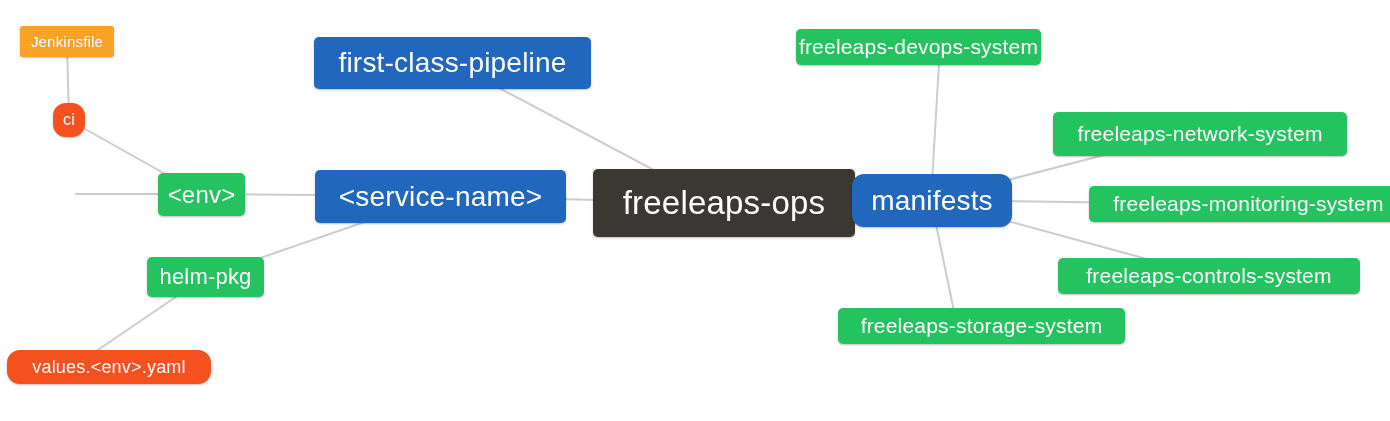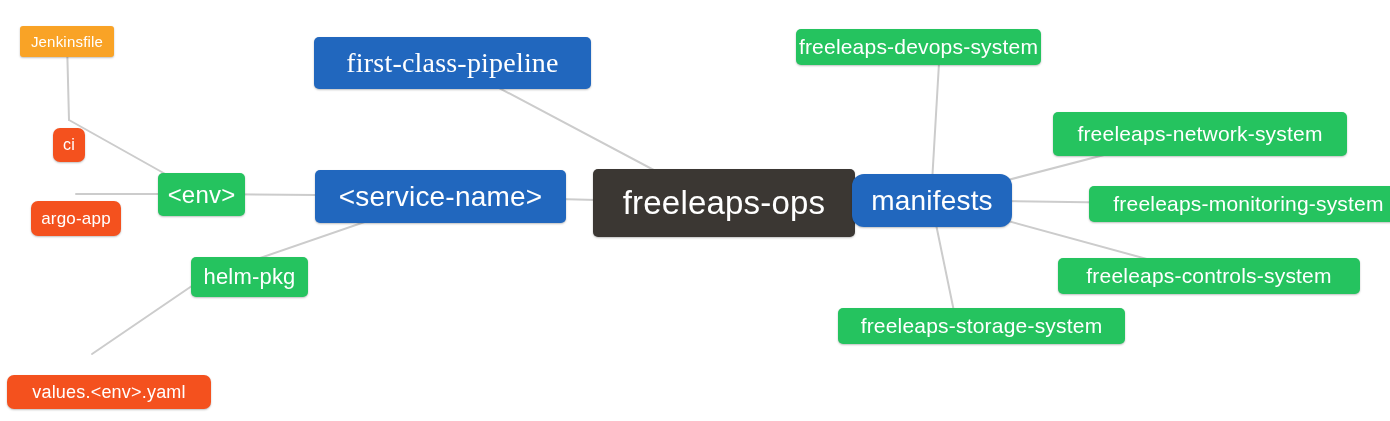--- a/index.html
+++ b/index.html
@@ -38,21 +38,21 @@
     white-space: nowrap;
     border-radius: 5px;
     box-shadow: 0 1px 2px rgba(0,0,0,0.25);
     box-sizing: border-box;
     cursor: default;
     letter-spacing: 0.2px;
   }
   .node-root   { background: #3B3733; margin-left: 8px; }
   .node-blue   { background: #2167BE; }
   .node-green  { background: #25C35F; }
-  .node-red    { background: #F4511E; border-radius: 7px; margin-top: 25px; }
+  .node-red    { background: #F4511E; border-radius: 13px; }
   .node-orange { background: #F9A326; border-radius: 3px; }
 </style>
 </head>
 <body>
 
 <div class="canvas">
 
   <svg class="edges" viewBox="0 0 1390 421">
     <line x1="716" y1="203" x2="452" y2="63"></line>
     <line x1="716" y1="203" x2="440" y2="196"></line>
@@ -67,29 +67,28 @@
     <line x1="931" y1="200" x2="1200" y2="130"></line>
     <line x1="931" y1="200" x2="1210" y2="204"></line>
     <line x1="931" y1="200" x2="1209" y2="276"></line>
     <line x1="931" y1="200" x2="957" y2="326"></line>
   </svg>
 
   <div class="node node-orange" style="left:20px; top:26px; width:94px; height:31px; font-size:15px;">Jenkinsfile</div>
 
   <div class="node node-red" style="left:53px; top:103px; width:32px; height:34px; font-size:16px;">ci</div>
 
-  <div class="node node-red" style="left:31px; top:176px; width:90px; height:35px; font-size:17px;">argo-app</div>
 
   <div class="node node-green" style="left:158px; top:173px; width:87px; height:43px; font-size:24px;">&lt;env&gt;</div>
 
-  <div class="node node-green" style="left:147px; top:257px; width:117px; height:40px; font-size:22px;margin-left:44px;">helm-pkg</div>
+  <div class="node node-green" style="left:147px; top:257px; width:117px; height:40px; font-size:22px;">helm-pkg</div>
 
   <div class="node node-red" style="left:7px; top:350px; width:204px; height:34px; font-size:18px;">values.&lt;env&gt;.yaml</div>
 
-  <div class="node node-blue" style="left:314px; top:37px; width:277px; height:52px; font-size:28px;font-family:Liberation Serif, serif;">first-class-pipeline</div>
+  <div class="node node-blue" style="left:314px; top:37px; width:277px; height:52px; font-size:28px;">first-class-pipeline</div>
 
   <div class="node node-blue" style="left:315px; top:170px; width:251px; height:53px; font-size:28px;text-align:right;">&lt;service-name&gt;</div>
 
   <div class="node node-root" style="left:585px; top:169px; width:262px; height:68px; font-size:33px;">freeleaps-ops</div>
 
   <div class="node node-blue" style="left:852px; top:174px; width:160px; height:53px; font-size:28px;border-radius:12px;">manifests</div>
 
   <div class="node node-green" style="left:796px; top:29px; width:245px; height:36px; font-size:21px;">freeleaps-devops-system</div>
 
   <div class="node node-green" style="left:1053px; top:112px; width:294px; height:44px; font-size:21px;">freeleaps-network-system</div>

